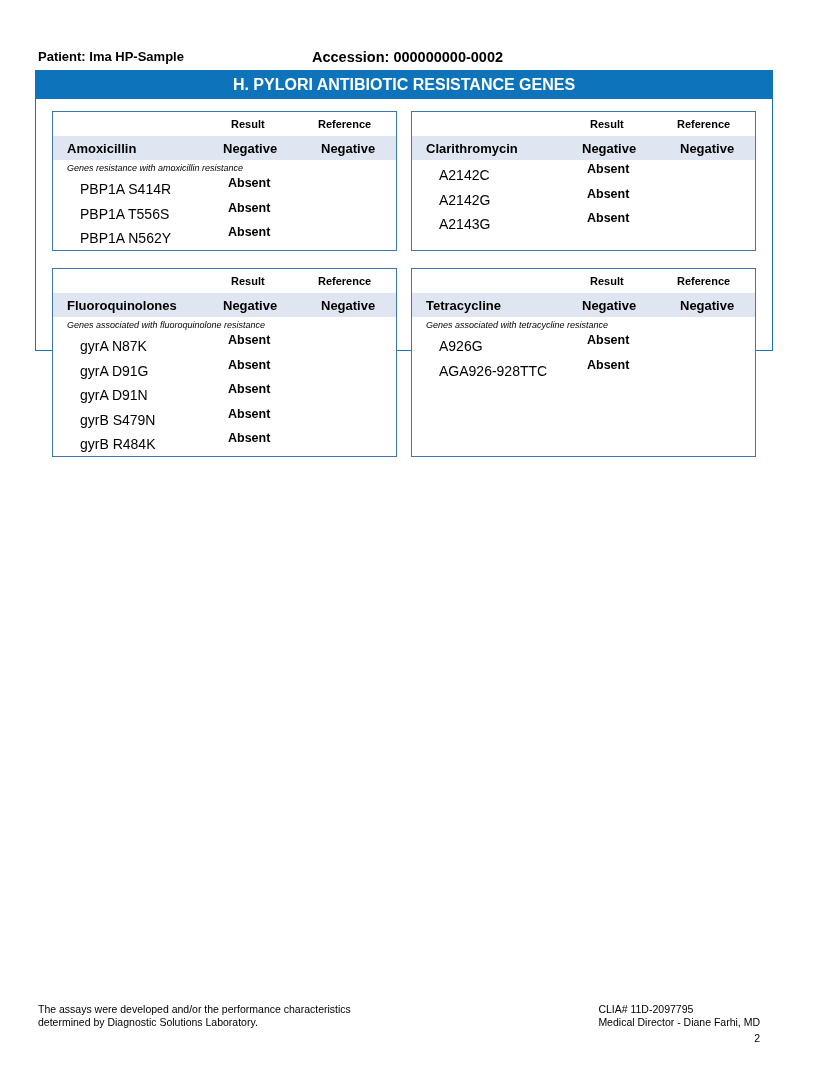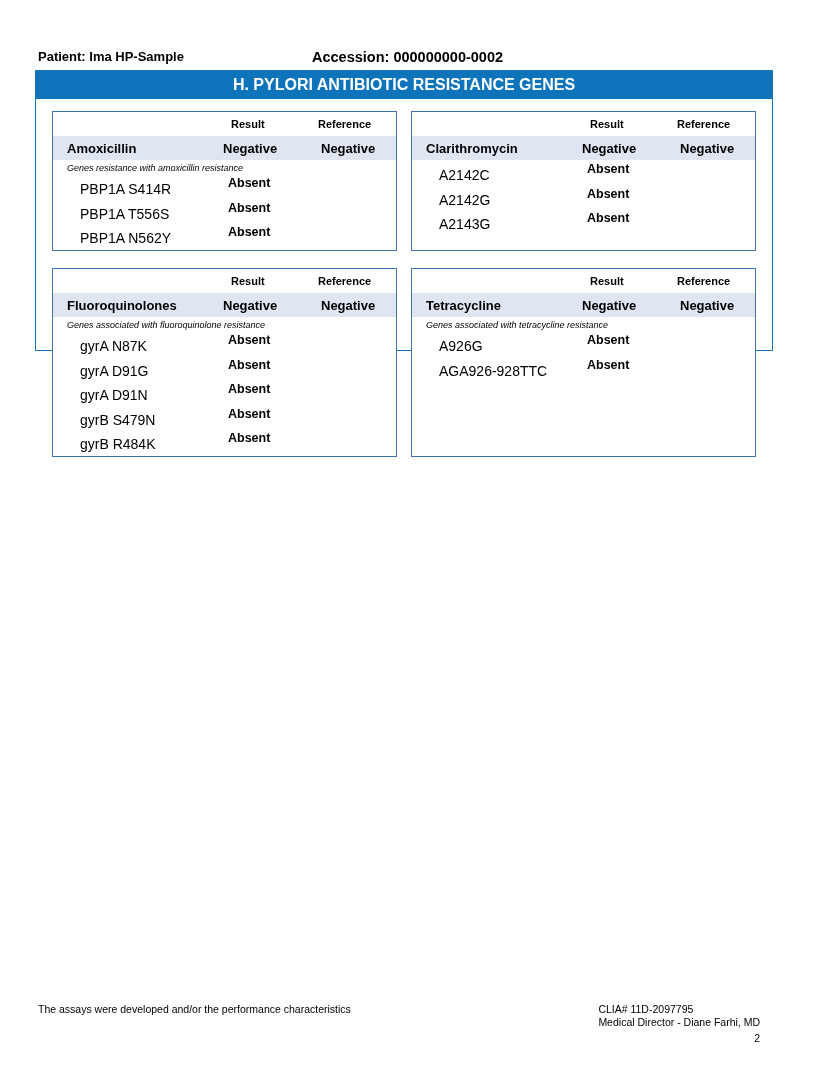--- a/index.html
+++ b/index.html
@@ -136,18 +136,19 @@
     </div>
     <div class="gene-row">
       <span class="gname">AGA926-928TTC</span>
       <span class="gres">Absent</span>
     </div>
   </div>
 </div>
 
 <div class="footer-left">
   <div>The assays were developed and/or the performance characteristics</div>
+  <div>determined by Diagnostic Solutions Laboratory.</div>
 </div>
 <div class="footer-right">
   <div>CLIA# 11D-2097795</div>
   <div>Medical Director - Diane Farhi, MD</div>
 </div>
 <div class="page-num">2</div>
 
 </body></html>

